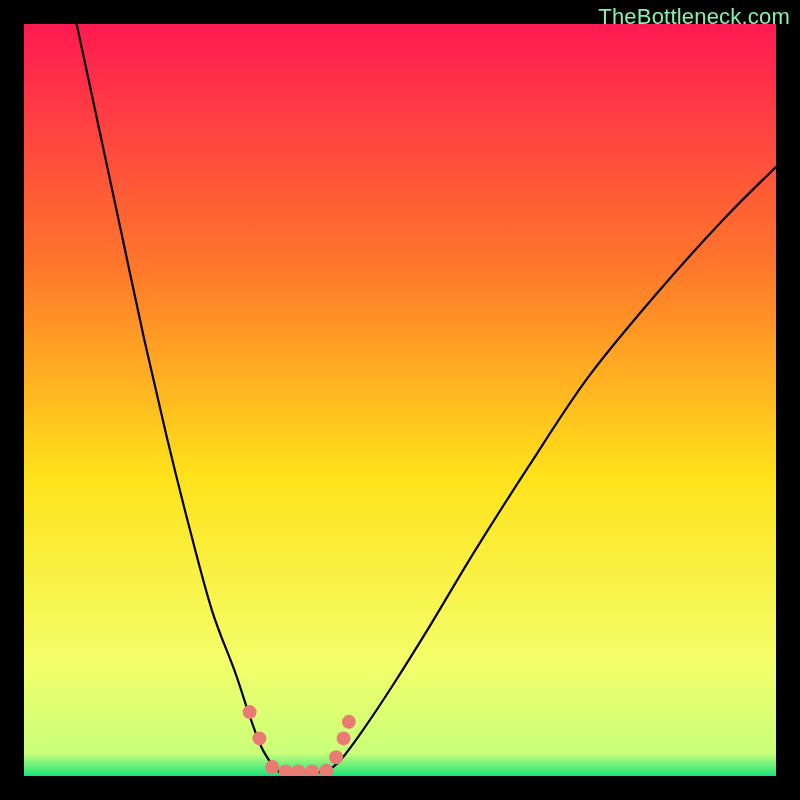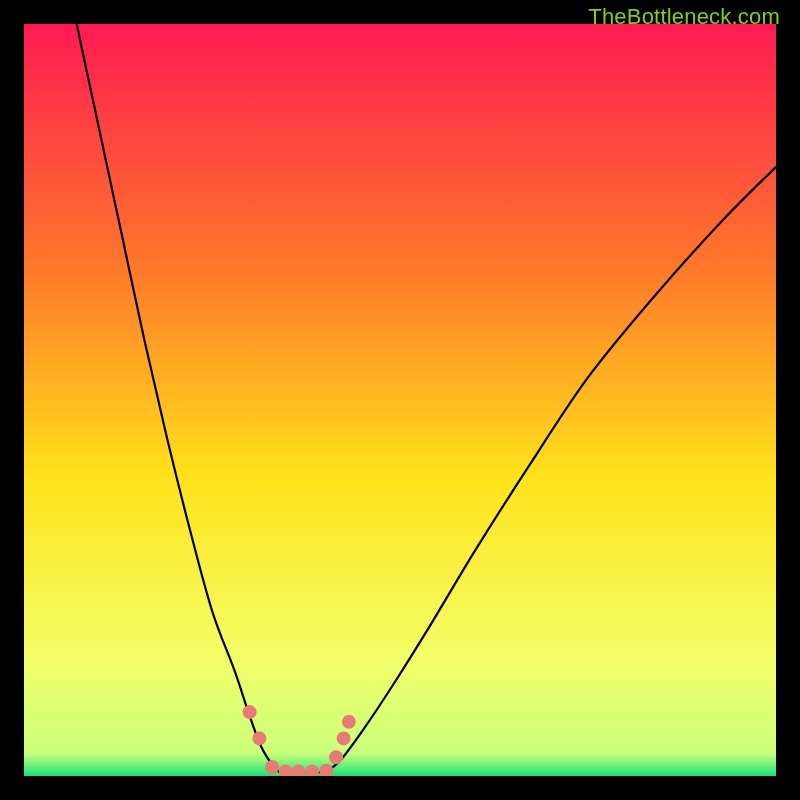--- a/index.html
+++ b/index.html
@@ -22,22 +22,22 @@
   .plot-area {
     position: absolute;
     left: 0;
     top: 0;
     width: 752px;
     height: 752px;
   }
   .watermark {
     position: absolute;
     top: 4px;
-    right: 20px;
-    color: #84cc16;
+    right: 10px;
+    color: #86efac;
     font-size: 22px;
     font-weight: 500;
     letter-spacing: 0.2px;
     pointer-events: none;
   }
   svg {
     display: block;
   }
 </style>
 </head>

